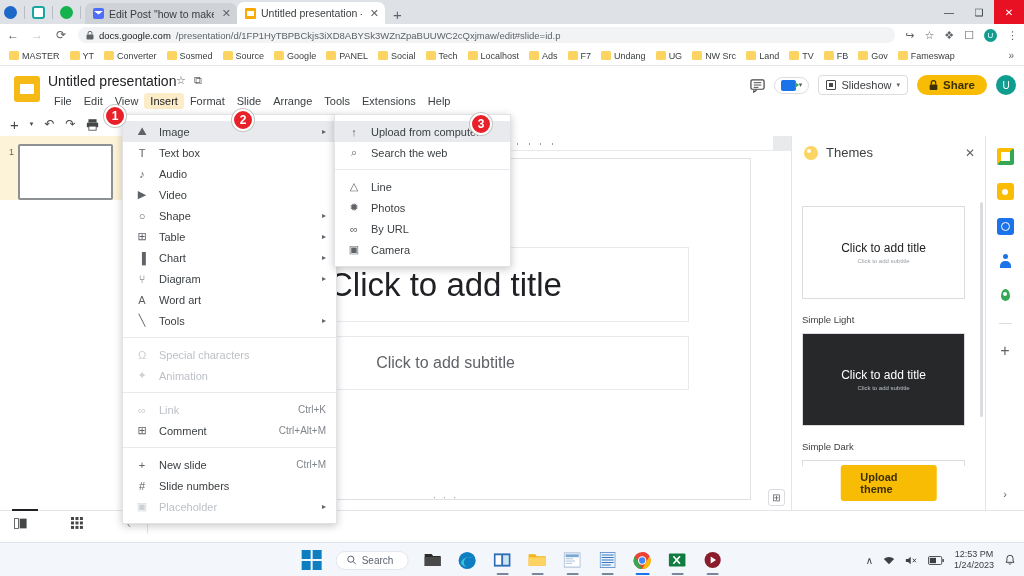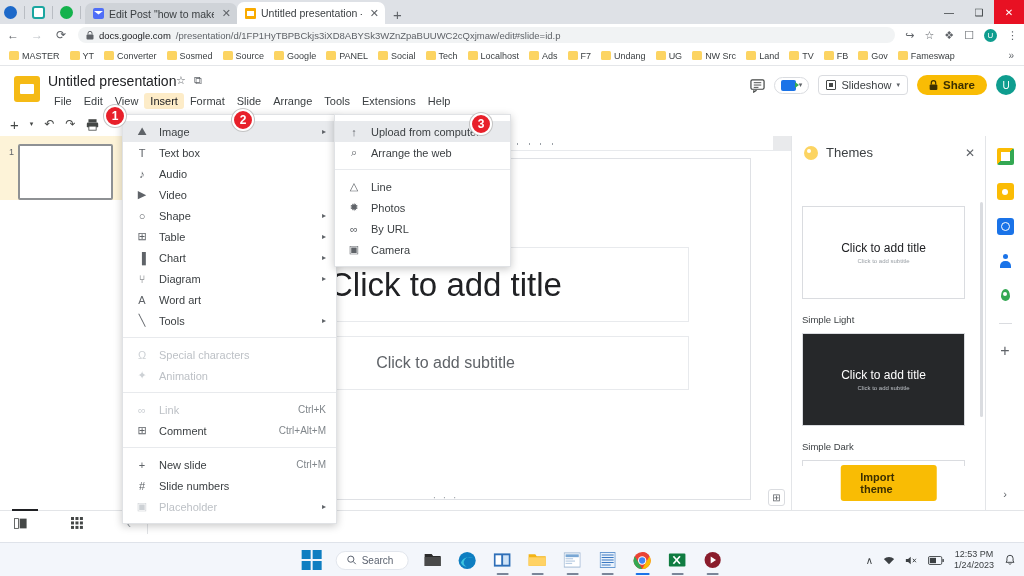--- a/index.html
+++ b/index.html
@@ -504,21 +504,21 @@
         <div class="theme-name">Simple Dark</div>
 
         <div class="theme-card streamline">
           <div class="sl-inner"></div>
           <div class="sl-rule"></div>
           <div class="sl-title">Click to add title</div>
 
         </div>
       </div>
       <div class="themes-scroll"></div>
-      <div class="import-btn">Import theme</div>
+      <div class="import-btn">Upload theme</div>
     </div>
 
     <div class="rail">
       <div class="rail-ico ri-keep" style="position:relative"></div>
       <div class="rail-ico ri-tasks" style="position:relative"></div>
       <div class="rail-ico ri-contacts" style="position:relative"></div>
       <div class="rail-ico ri-person"></div>
       <div class="rail-ico ri-maps"></div>
       <div class="rail-div"></div>
       <div class="rail-plus">+</div>
@@ -639,21 +639,21 @@
       </div>
     </div>
 
   <div class="menu" id="image-submenu">
       <div class="menu-item hl">
         <span class="mi-ico">↑</span>
         <span class="mi-label">Upload from computer</span>
       </div>
       <div class="menu-item">
         <span class="mi-ico">⌕</span>
-        <span class="mi-label">Arrange the web</span>
+        <span class="mi-label">Search the web</span>
       </div>
       <div class="menu-sep"></div>
       <div class="menu-item">
         <span class="mi-ico">△</span>
         <span class="mi-label">Line</span>
       </div>
       <div class="menu-item">
         <span class="mi-ico">✹</span>
         <span class="mi-label">Photos</span>
       </div>

